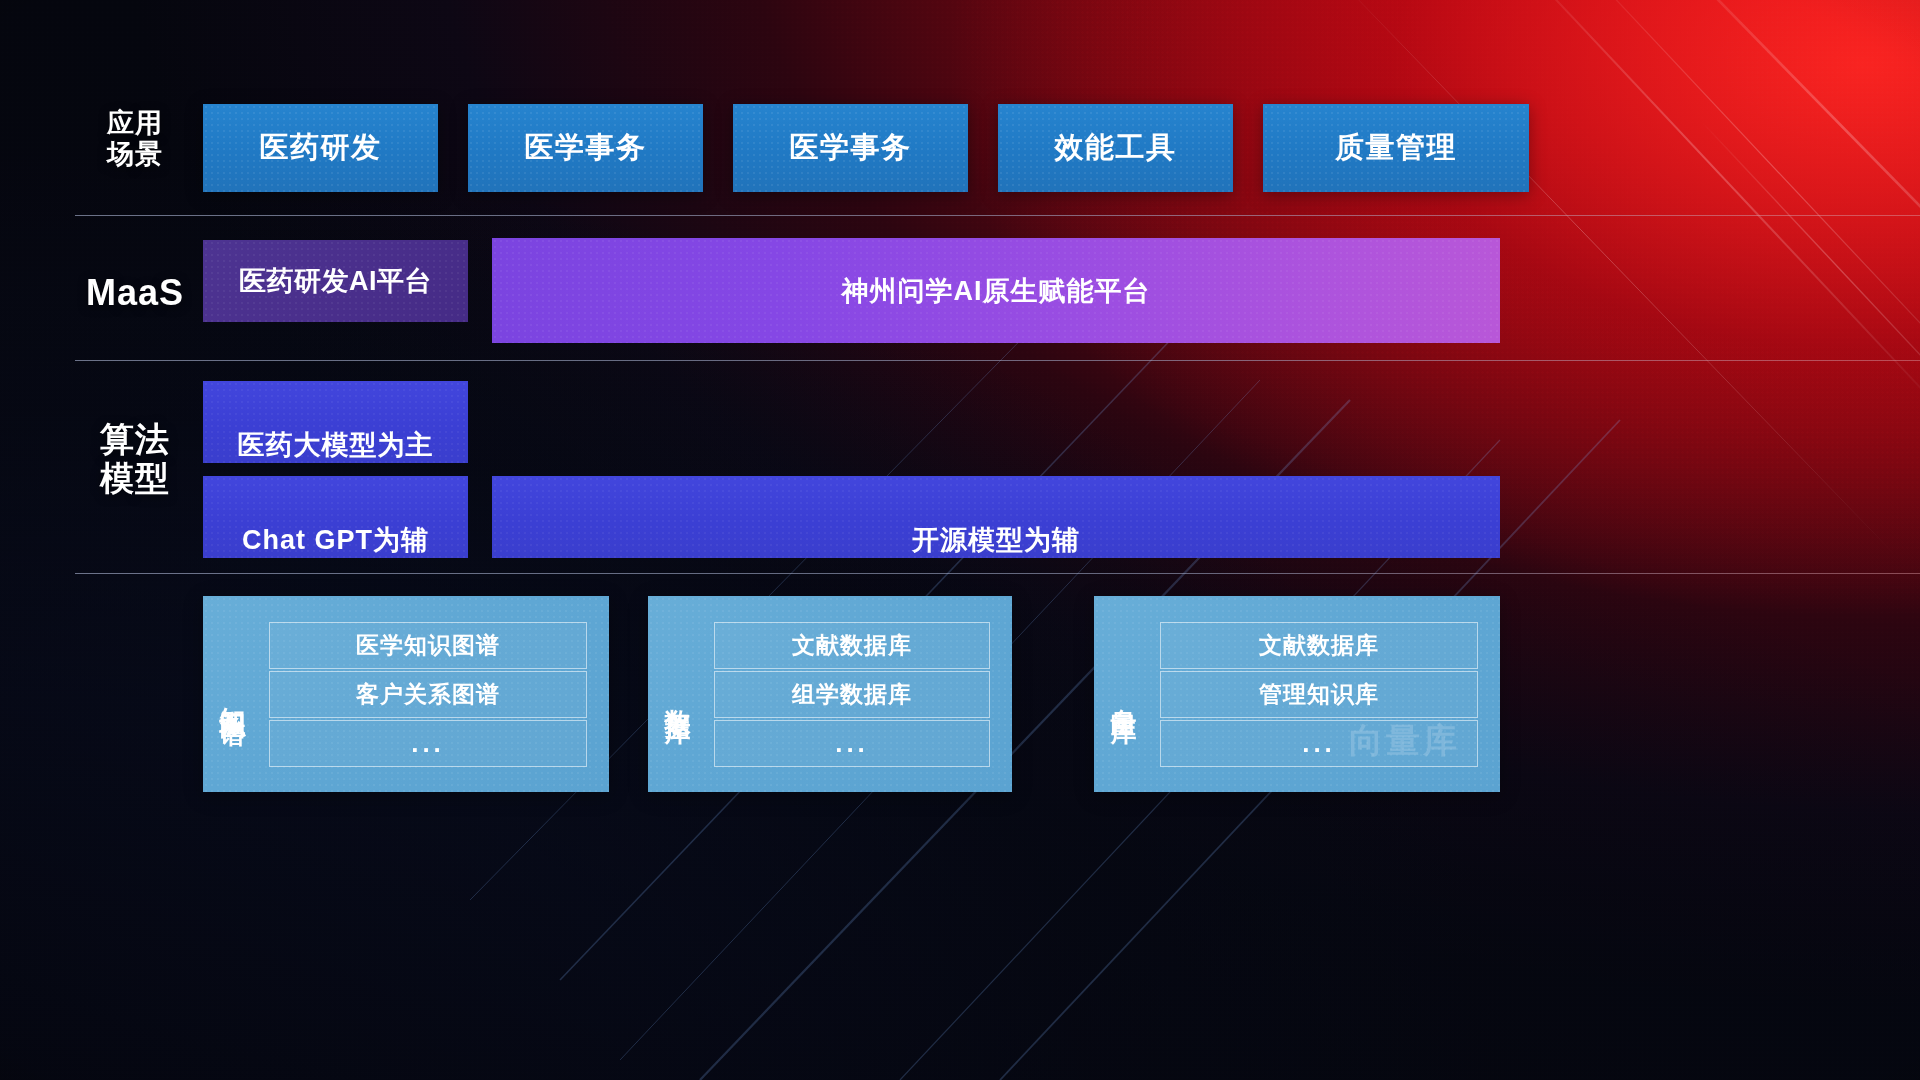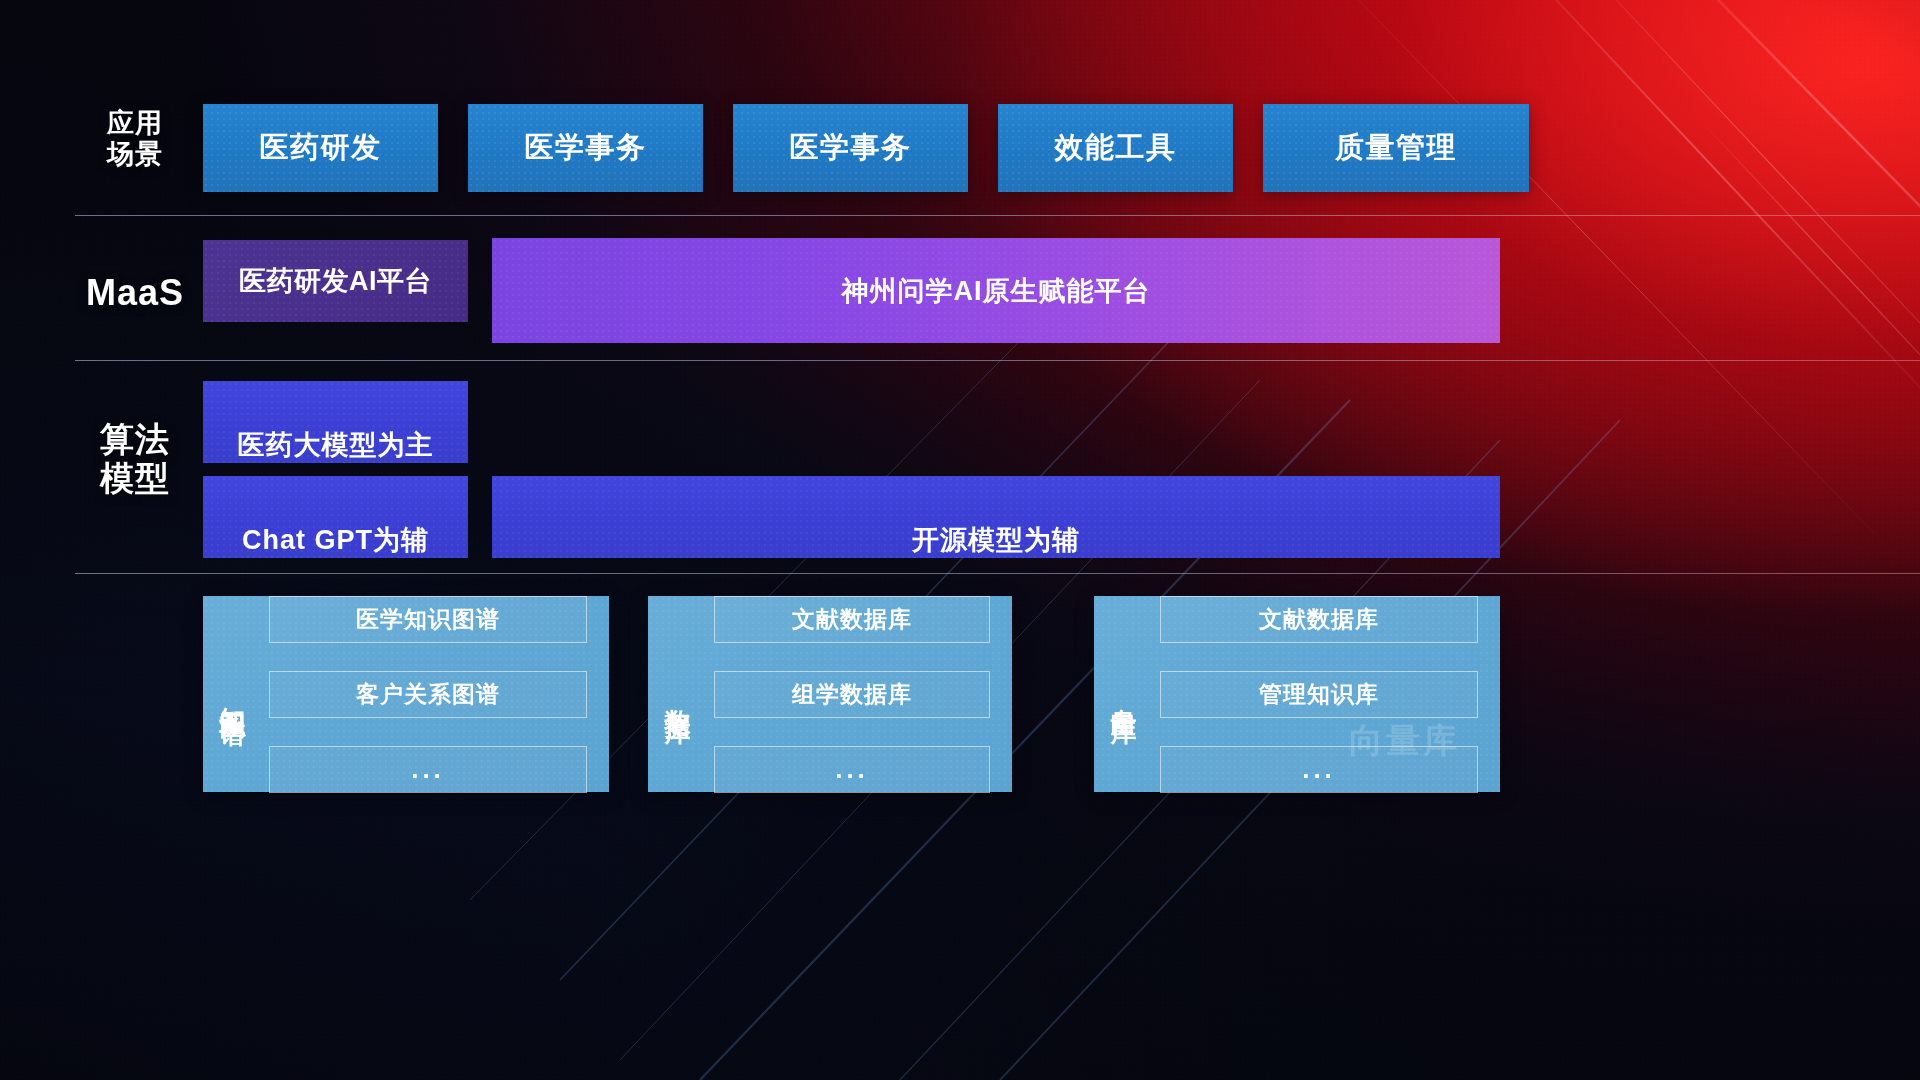--- a/index.html
+++ b/index.html
@@ -111,21 +111,21 @@
     background-image:radial-gradient(rgba(255,255,255,.16) 1px, transparent 1.2px);
     background-size:6px 6px;opacity:.4;pointer-events:none;
   }
   .kside{
     width:60px;flex:0 0 60px;
     display:flex;align-items:center;justify-content:center;
     color:#fff;font-size:26px;font-weight:bold;
     writing-mode:vertical-rl;text-orientation:upright;
     letter-spacing:4px;line-height:1;z-index:2;
   }
-  .kitems{flex:1;display:flex;flex-direction:column;justify-content:center;gap:28px;padding:0 22px 0 6px;z-index:2;}
+  .kitems{flex:1;display:flex;flex-direction:column;justify-content:center;gap:2px;padding:0 22px 0 6px;z-index:2;}
   .kitem{
     height:45px;border:1px solid rgba(255,255,255,.55);
     display:flex;align-items:center;justify-content:center;
     color:#fff;font-size:23px;font-weight:bold;letter-spacing:1px;
     background:rgba(255,255,255,.04);
   }
   .kitem.ellip{font-size:26px;letter-spacing:4px;}
   .wmark{
     position:absolute;right:40px;bottom:28px;z-index:1;
     color:rgba(255,255,255,.18);font-size:34px;font-weight:bold;letter-spacing:3px;

